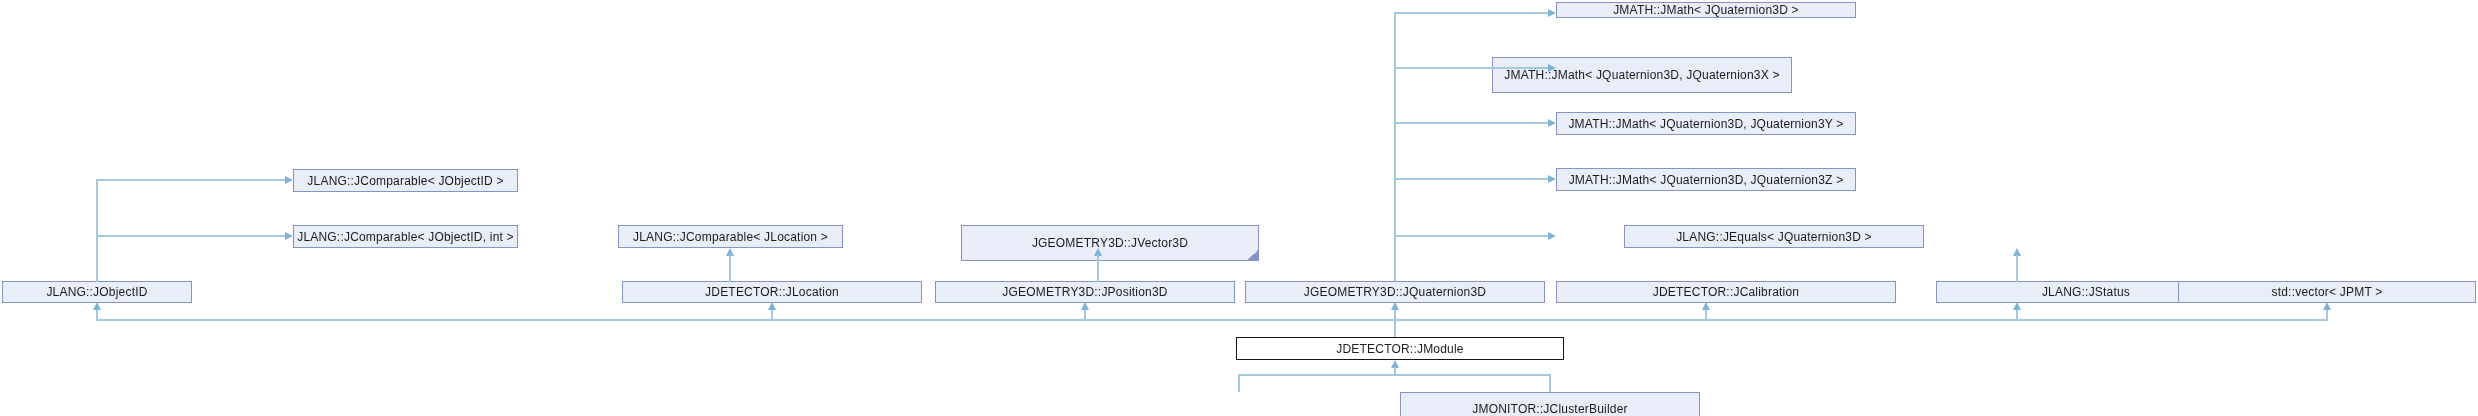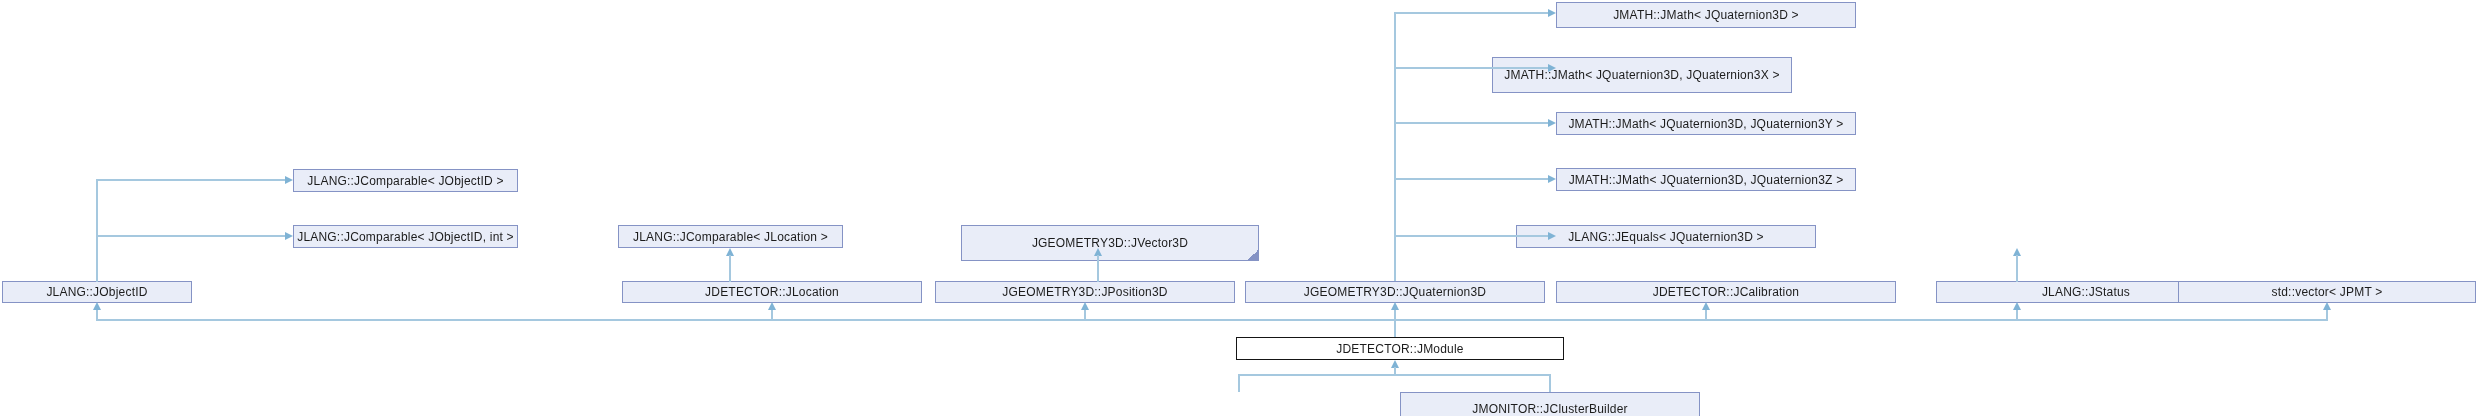--- a/index.html
+++ b/index.html
@@ -43,21 +43,21 @@
   .fold{
     position:absolute;right:0;bottom:0;width:10px;height:10px;
     background:linear-gradient(135deg, rgba(0,0,0,0) 50%, var(--node-border,#8593C5) 50%);
   }
 </style>
 </head>
 <body>
 
 <div id="canvas">
 
-  <div class="node" style="left:1556px;top:2px;width:300px;height:26px">
+  <div class="node" style="left:1556px;top:2px;width:300px;height:16px">
     <span class="lbl">JMATH::JMath&lt; JQuaternion3D &gt;</span>
   </div>
   <div class="node" style="left:1492px;top:57px;width:300px;height:36px">
     <span class="lbl">JMATH::JMath&lt; JQuaternion3D, JQuaternion3X &gt;</span>
   </div>
   <div class="node" style="left:1556px;top:112px;width:300px;height:23px">
     <span class="lbl">JMATH::JMath&lt; JQuaternion3D, JQuaternion3Y &gt;</span>
   </div>
   <div class="node" style="left:1556px;top:168px;width:300px;height:23px">
     <span class="lbl">JMATH::JMath&lt; JQuaternion3D, JQuaternion3Z &gt;</span>
@@ -69,21 +69,21 @@
   <div class="node" style="left:293px;top:225px;width:225px;height:23px">
     <span class="lbl">JLANG::JComparable&lt; JObjectID, int &gt;</span>
   </div>
   <div class="node" style="left:618px;top:225px;width:225px;height:23px">
     <span class="lbl">JLANG::JComparable&lt; JLocation &gt;</span>
   </div>
   <div class="node" style="left:961px;top:225px;width:298px;height:36px">
     <span class="lbl">JGEOMETRY3D::JVector3D</span>
     <span class="fold"></span>
   </div>
-  <div class="node" style="left:1516px;top:225px;width:300px;height:23px">
+  <div class="node" style="left:1624px;top:225px;width:300px;height:23px">
     <span class="lbl">JLANG::JEquals&lt; JQuaternion3D &gt;</span>
   </div>
 
   <div class="node" style="left:2px;top:281px;width:190px;height:22px">
     <span class="lbl">JLANG::JObjectID</span>
   </div>
   <div class="node" style="left:622px;top:281px;width:300px;height:22px">
     <span class="lbl">JDETECTOR::JLocation</span>
   </div>
   <div class="node" style="left:935px;top:281px;width:300px;height:22px">

